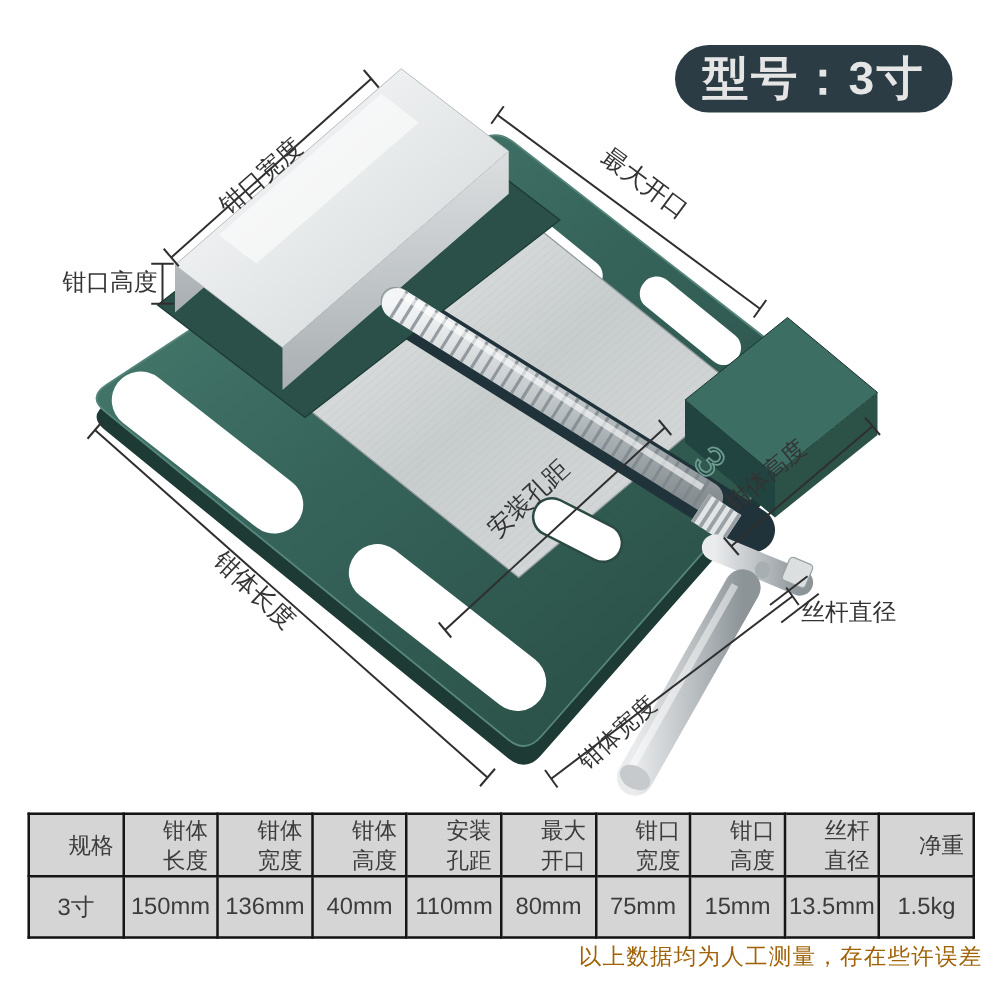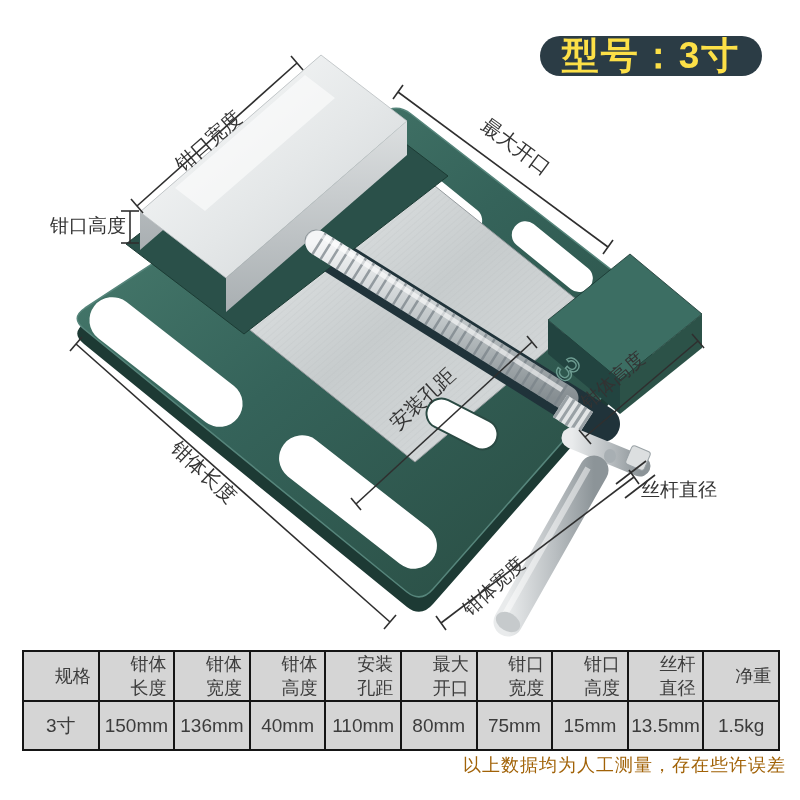--- a/index.html
+++ b/index.html
@@ -1,20 +1,20 @@
 <!DOCTYPE html>
 <html><head>
 <meta charset="utf-8">
 <style>
   html,body{margin:0;padding:0;background:#ffffff;}
   #stage{position:relative;width:800px;height:800px;background:#ffffff;overflow:hidden;
          font-family:"Liberation Sans",sans-serif;}
   #diagram-svg{position:absolute;left:0;top:0;}
-  .badge{position:absolute;left:540px;top:36px;width:222px;height:40px;border-radius:28px;
-         background:#2b3c45;color:#fde047;display:flex;align-items:center;justify-content:center;
+  .badge{position:absolute;left:540px;top:36px;width:222px;height:54px;border-radius:28px;
+         background:#2b3c45;color:#e5e5e5;display:flex;align-items:center;justify-content:center;
          font-size:37px;font-weight:bold;letter-spacing:2px;}
   .spec-table{position:absolute;left:22px;top:650px;width:758px;border-collapse:collapse;
               background:#d5d5d5;table-layout:fixed;}
   .spec-table th,.spec-table td{border:2px solid #151515;text-align:center;vertical-align:middle;
               color:#3c3c3c;font-weight:normal;padding:0;}
   .spec-table th{height:46px;font-size:18px;padding-left:24px;}
   .spec-table td{height:47px;font-size:19px;}
   .footnote{position:absolute;right:14px;top:753px;font-size:18px;color:#a16207;letter-spacing:1px;}
   .dim-label{fill:#333333;font-size:20px;}
   .dim-label-sm{fill:#333333;font-size:19px;}

